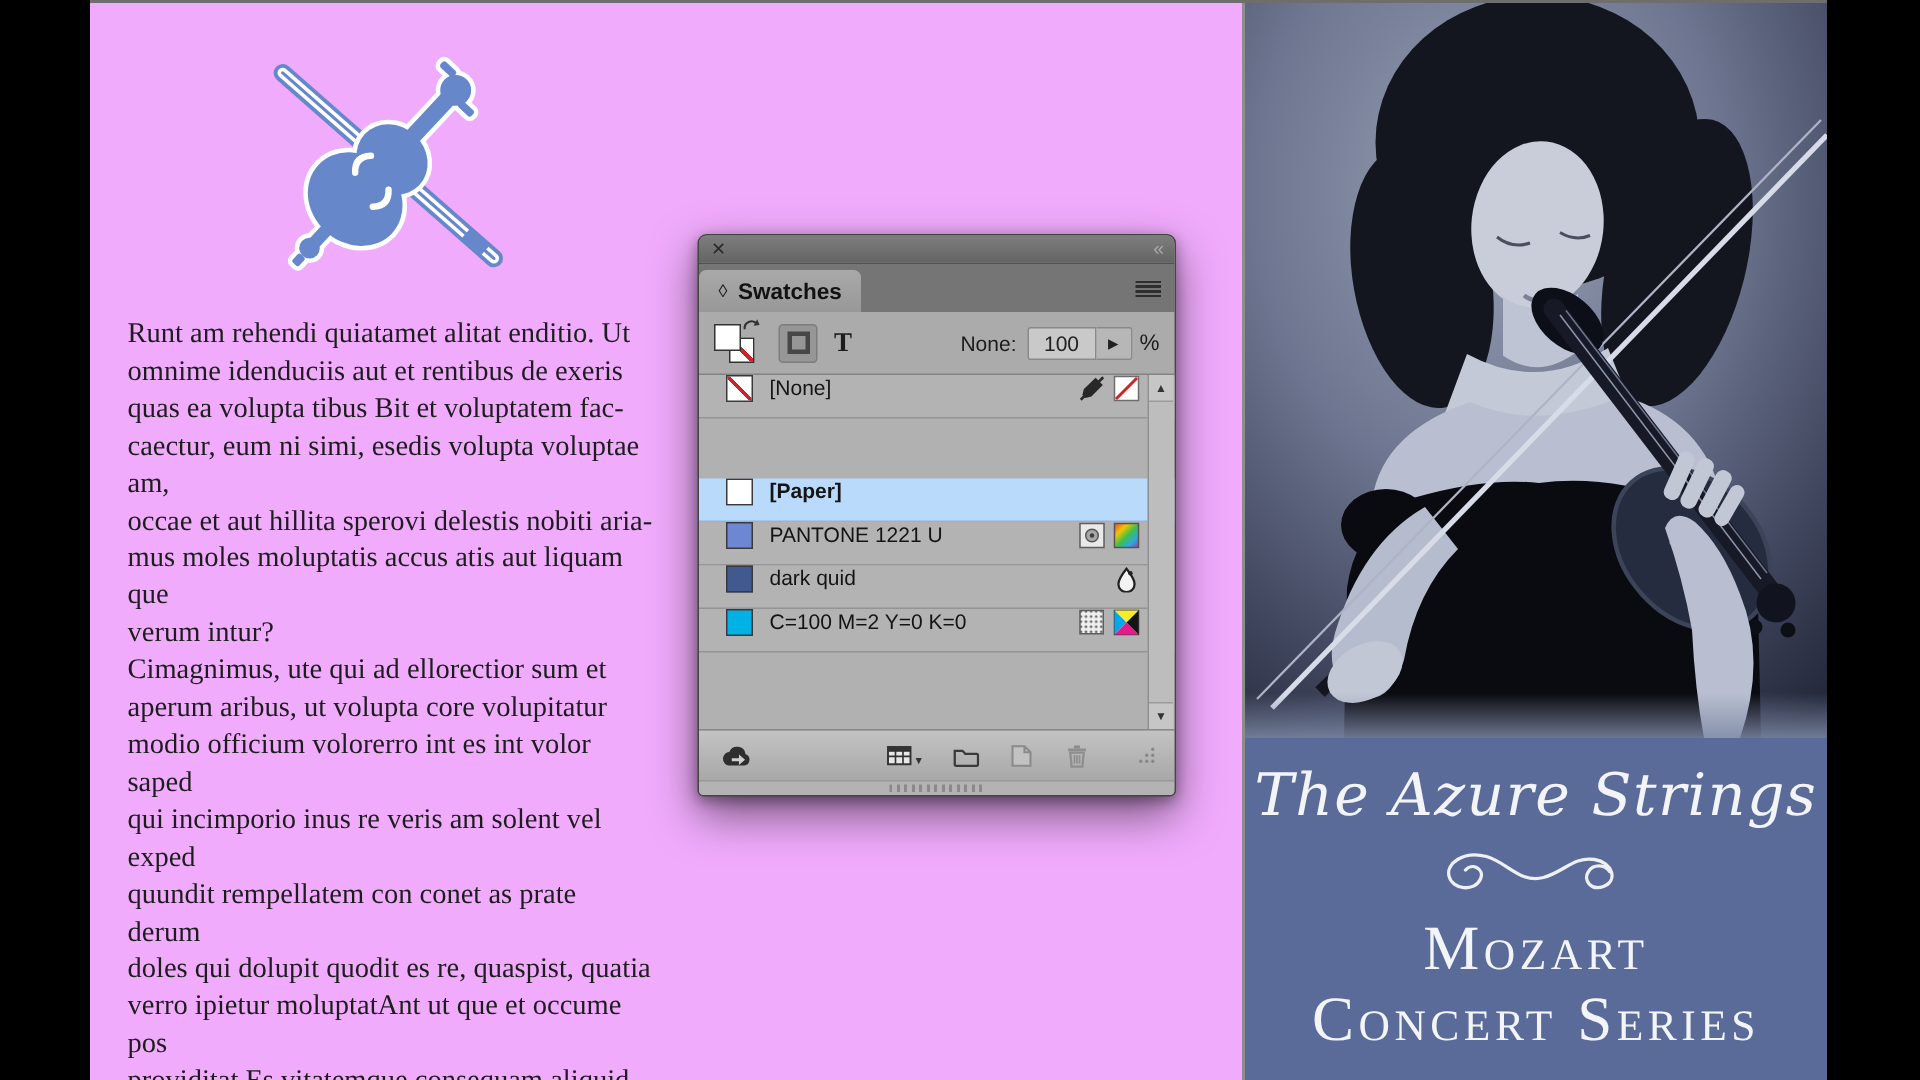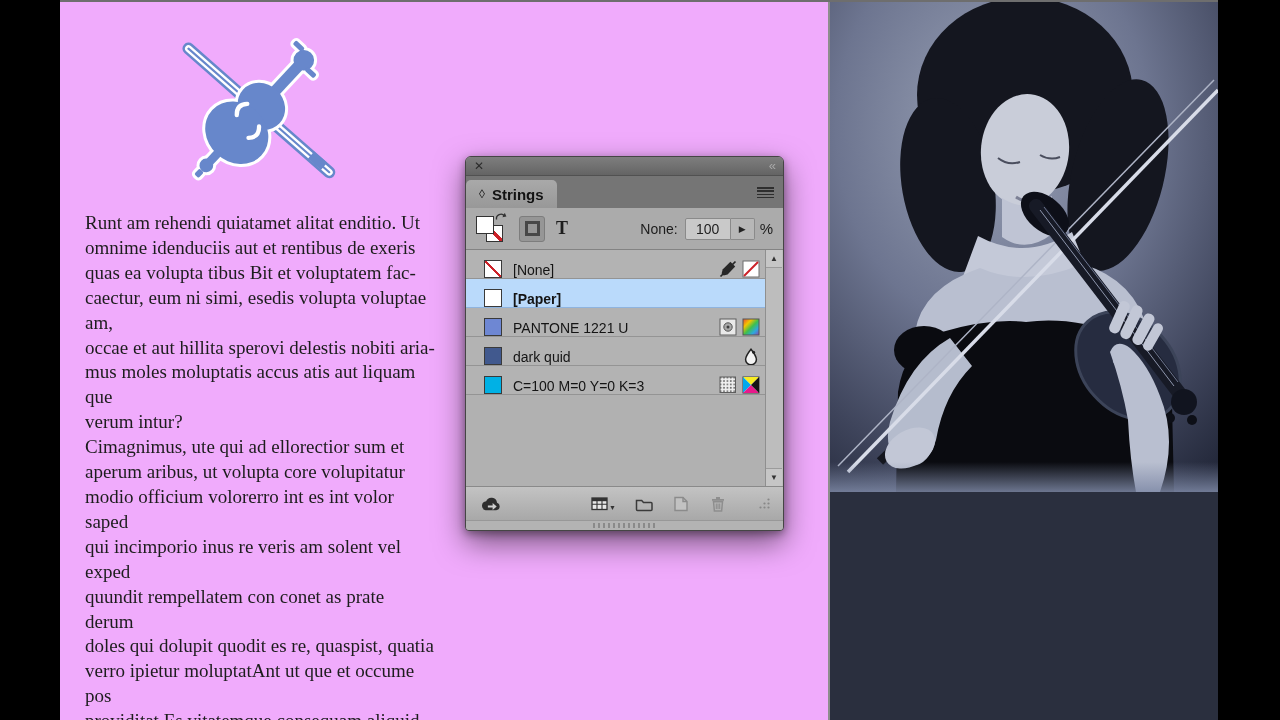--- a/index.html
+++ b/index.html
@@ -62,22 +62,22 @@
          font-family:"Liberation Serif",serif;font-weight:bold;font-size:18px;color:#1d1d1d;}
   .spacer{flex:1;}
   .tint-label{font-size:14px;color:#1c1c1c;margin-right:7px;}
   .tint-input{width:44px;height:20px;background:#c9c9c9;border:1px solid #8a8a8a;border-radius:2px 0 0 2px;
               font-family:"Liberation Sans",sans-serif;font-size:14px;color:#222;text-align:center;padding:0;}
   .tint-step{width:24px;height:22px;background:#b7b7b7;border:1px solid #8a8a8a;border-left:none;
              border-radius:0 2px 2px 0;display:flex;align-items:center;justify-content:center;
              font-size:9px;color:#222;box-sizing:border-box;}
   .pct{font-size:15px;color:#1c1c1c;margin-left:5px;}
   .p-list{position:relative;background:#b1b1b1;height:236px;border-bottom:1px solid #8a8a8a;}
-  .srow{height:28px;border-bottom:1px solid #949494;display:flex;align-items:flex-end;background:#b3b3b3;}
-  .srow.sel{background:#badafb;border-bottom:1px solid #8fb4df;}
+  .srow{height:28px;border-bottom:1px solid #949494;display:flex;align-items:flex-start;background:#b3b3b3;}
+  .srow.sel{background:#badafb;border-bottom:1px solid #8fb4df;margin-top:40px;}
   .chip{width:16px;height:16px;border:1.5px solid #3a3a3a;margin-left:18px;margin-right:11px;flex:none;}
   .chip-none{background:#fff;
      background-image:linear-gradient(45deg,rgba(0,0,0,0) 44%,#cc2229 44%,#cc2229 56%,rgba(0,0,0,0) 56%);}
   .sname{font-size:14px;color:#141414;}
   .sel .sname{font-weight:bold;}
   .ricons{margin-left:auto;margin-right:23px;display:flex;align-items:center;gap:5px;}
   .ric{display:block;}
   .vscroll{position:absolute;right:0;top:0;bottom:0;width:17px;background:#bdbdbd;border-left:1px solid #8f8f8f;}
   .varrow{position:absolute;left:0;width:16px;height:17px;background:#c6c6c6;display:flex;
           align-items:center;justify-content:center;font-size:8px;color:#333;}
@@ -289,31 +289,41 @@
       <path d="M330 492 Q348 440 330 396 Q318 364 300 348 Q286 338 280 352 Q292 386 298 420 Q300 460 306 492 Z" fill="#b9bfd0"></path>
       <g fill="#c2c7d6">
         <rect x="284" y="300" width="11" height="34" rx="5" transform="rotate(24 289 317)"></rect>
         <rect x="296" y="304" width="11" height="36" rx="5" transform="rotate(26 301 322)"></rect>
         <rect x="308" y="312" width="11" height="34" rx="5" transform="rotate(28 313 329)"></rect>
         <rect x="318" y="322" width="10" height="30" rx="5" transform="rotate(30 323 337)"></rect>
       </g>
       <rect x="0" y="462" width="388" height="30" fill="url(#fade)"></rect>
     </svg>
 
+    <div class="band">
+      <div class="band-title">The Azure Strings</div>
+      <svg class="flourish" width="126" height="38" viewBox="0 0 126 38">
+        <path d="M30 8 C14 4 3 13 5 21 C7 30 22 32 26 23 C29 16 20 12 16 17
+                 M30 8 C44 12 52 26 68 22 C82 18 88 8 102 10 C114 12 118 24 108 28
+                 C100 31 94 24 98 18 C101 13 109 13 112 18" fill="none" stroke="#eef0f6" stroke-width="2.2" stroke-linecap="round"></path>
+      </svg>
+      <div class="band-l1">Mozart</div>
+      <div class="band-l2">Concert Series</div>
+    </div>
   </div>
 
   <div class="panel">
     <div class="p-titlebar">
       <span class="p-close">✕</span>
       <span class="p-collapse">«</span>
     </div>
     <div class="p-tabrow">
       <div class="p-tab">
         <span class="p-tab-diamond">◊</span>
-        <span class="p-tab-label">Strings</span>
+        <span class="p-tab-label">Swatches</span>
       </div>
       <span class="p-menu"></span>
     </div>
     <div class="p-controls">
       <div class="fs">
         <span class="fs-back"></span>
         <span class="fs-front"></span>
         <svg class="fs-swap" width="12" height="10" viewBox="0 0 12 10">
             <use href="#sym-swap"></use>
           </svg>
@@ -362,21 +372,21 @@
         <span class="chip" style="background: rgb(65, 89, 142);"></span>
         <span class="sname">dark quid</span>
         <span class="ricons">
           <svg class="ric" width="18" height="18" viewBox="0 0 18 18">
               <use href="#sym-droplet"></use>
             </svg>
         </span>
       </div>
       <div class="srow">
         <span class="chip" style="background: rgb(0, 177, 229);"></span>
-        <span class="sname">C=100 M=0 Y=0 K=3</span>
+        <span class="sname">C=100 M=2 Y=0 K=0</span>
         <span class="ricons">
           <svg class="ric" width="18" height="18" viewBox="0 0 18 18">
               <use href="#sym-grid"></use>
             </svg>
           <svg class="ric" width="18" height="18" viewBox="0 0 18 18">
               <use href="#sym-cmyk"></use>
             </svg>
         </span>
       </div>
       <div class="vscroll">

